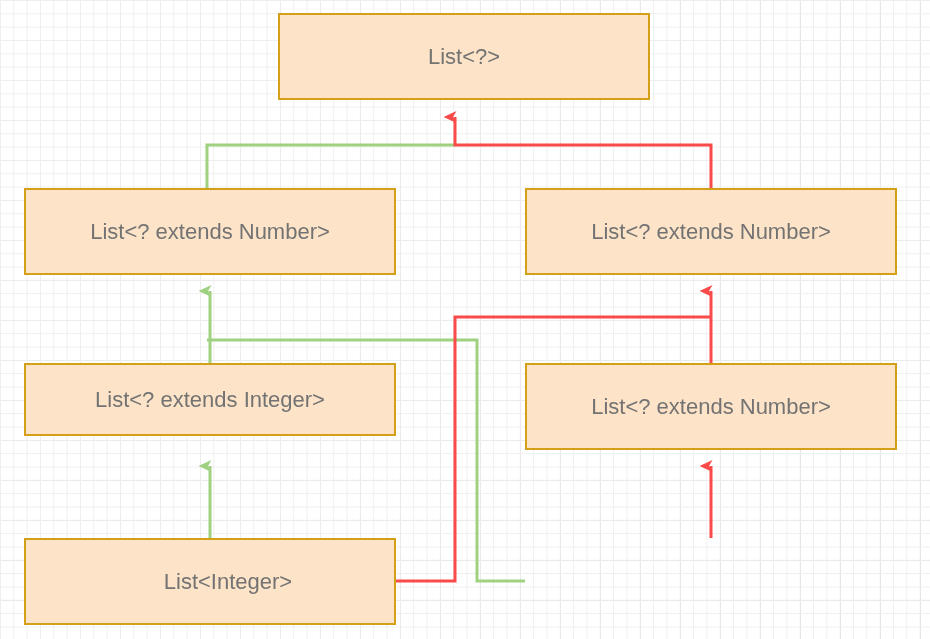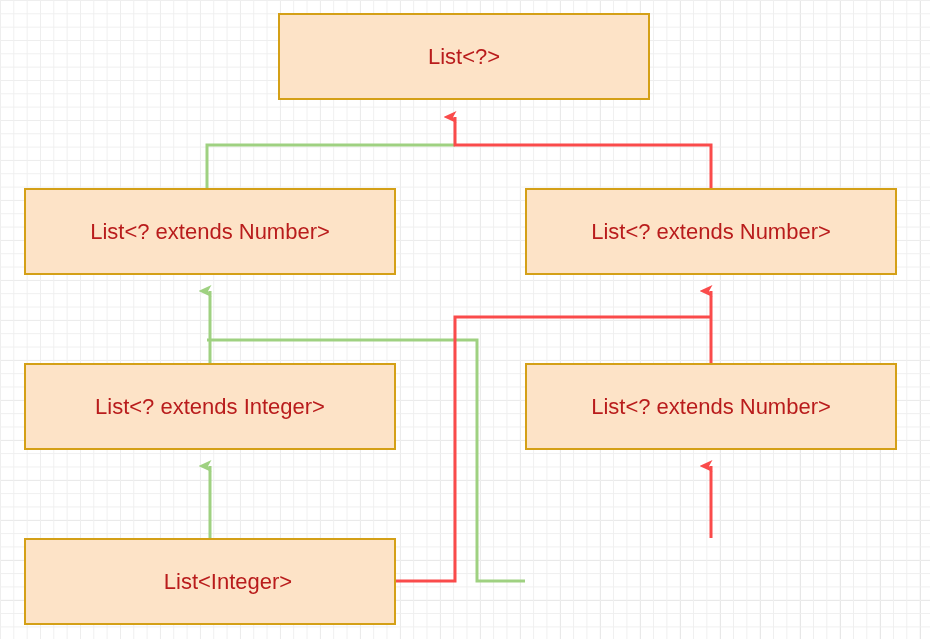--- a/index.html
+++ b/index.html
@@ -24,21 +24,21 @@
       40px 40px;
     background-position:0 -1px, -1px 0, 0 -1px, -1px 0;
   }
   #edges{position:absolute;left:0;top:0;width:930px;height:639px;}
   .node{
     position:absolute;
     box-sizing:border-box;
     border:2px solid #D4A017;
     background:#FDE3C7;
     display:flex;align-items:center;justify-content:center;
-    color:#b91c1c;
+    color:#737373;
     font-size:22px;
     line-height:1;
     white-space:nowrap;
   }
   .node-label{pointer-events:none;}
 </style>
 </head>
 <body>
 
 <div id="canvas">
@@ -79,21 +79,21 @@
   </div>
 
   <div class="node" style="left:24px;top:188px;width:372px;height:87px;">
     <span class="node-label">List&lt;? extends Number&gt;</span>
   </div>
 
   <div class="node" style="left:525px;top:188px;width:372px;height:87px;">
     <span class="node-label">List&lt;? extends Number&gt;</span>
   </div>
 
-  <div class="node" style="left:24px;top:363px;width:372px;height:87px;">
+  <div class="node" style="left:24px;top:363px;width:372px;height:73px;">
     <span class="node-label">List&lt;? extends Integer&gt;</span>
   </div>
 
   <div class="node" style="left:525px;top:363px;width:372px;height:87px;">
     <span class="node-label">List&lt;? extends Number&gt;</span>
   </div>
 
   <div class="node" style="left:24px;top:538px;width:372px;height:87px;padding-left:36px;">
     <span class="node-label">List&lt;Integer&gt;</span>
   </div>

